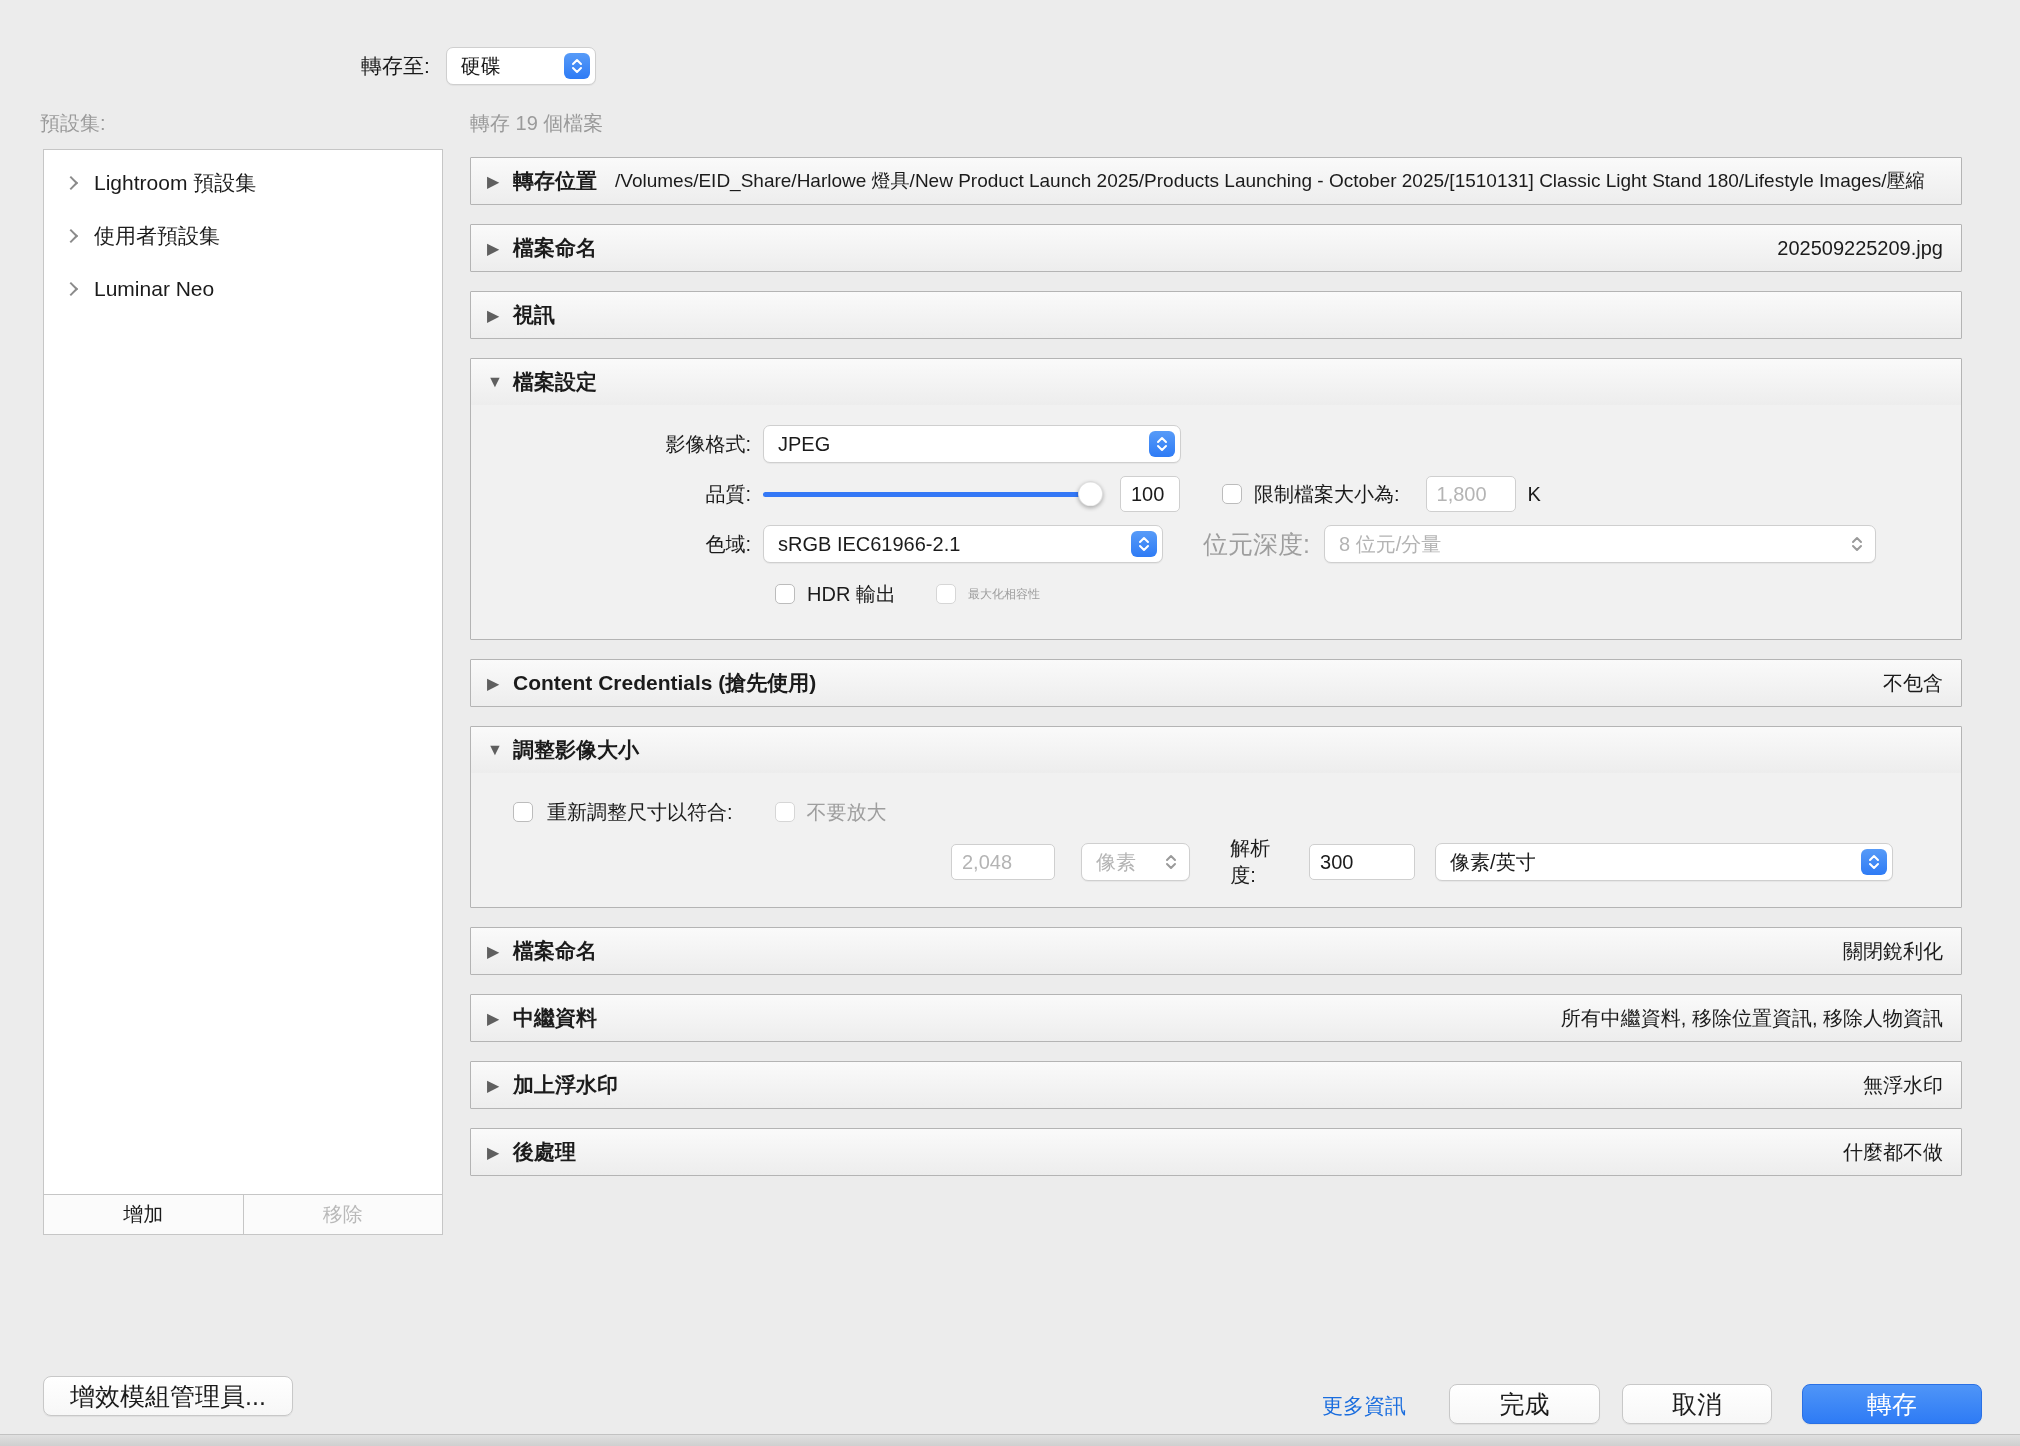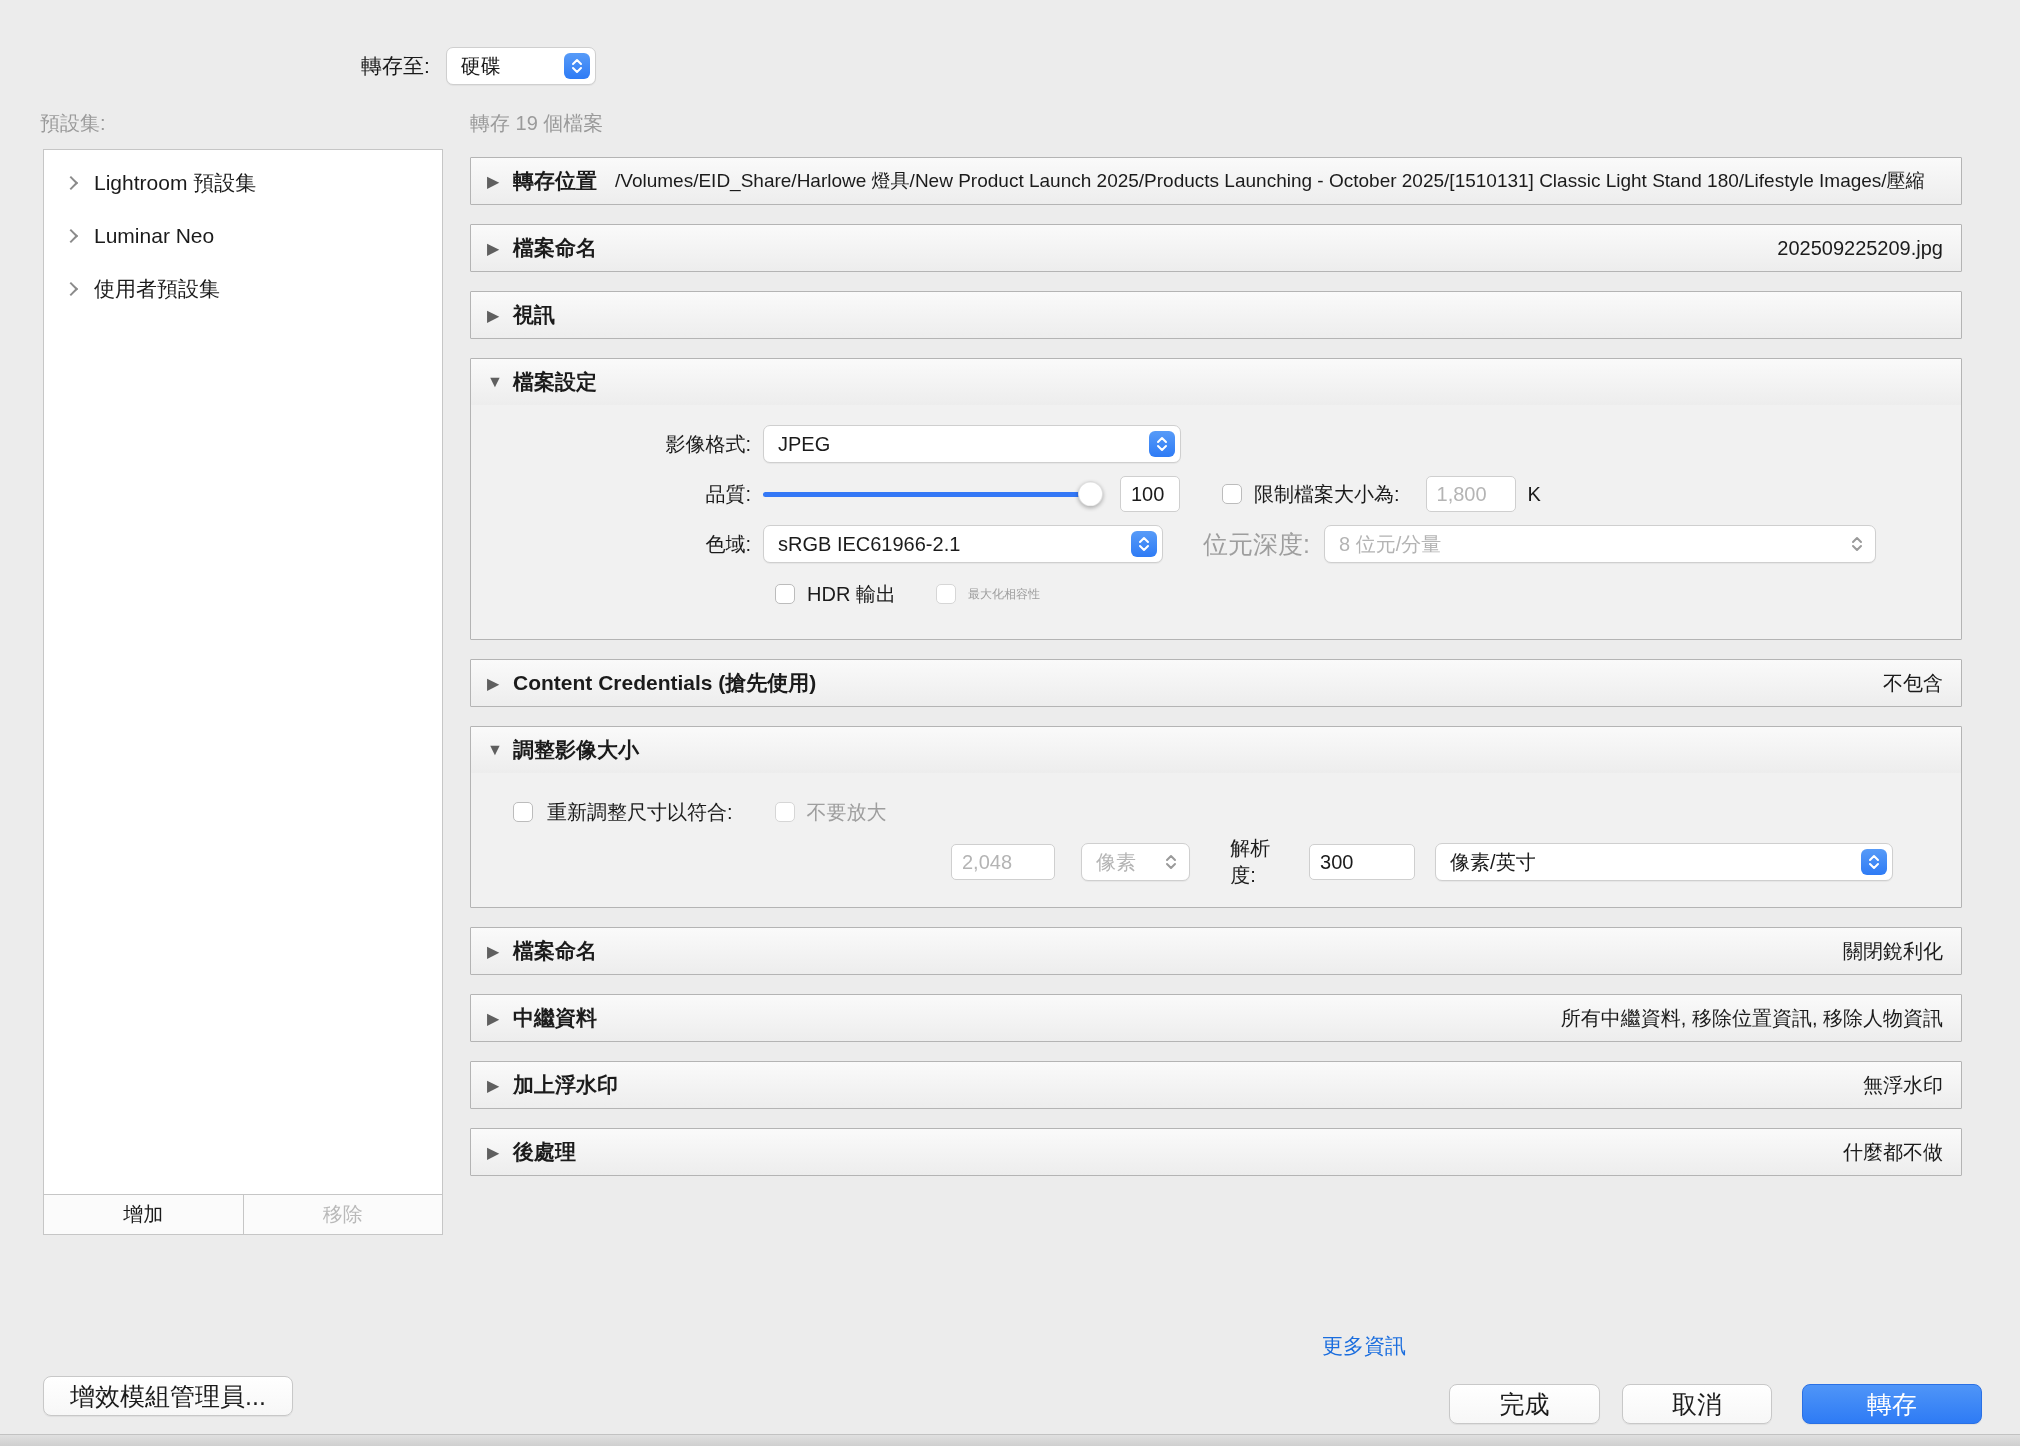--- a/index.html
+++ b/index.html
@@ -61,21 +61,21 @@
   .w417 { width:417px; } .w110 { width:110px; } .w462 { width:462px; }
   .fw58 { width:60px; } .fw88 { width:90px; } .fw104 { width:104px; } .fw106 { width:106px; }
 
   
   .btn { position:absolute; height:40px; display:flex; align-items:center; justify-content:center; background:linear-gradient(180deg,#ffffff,#f7f7f7); border:1px solid #c8c8c8; border-radius:8px; font-size:25px; box-shadow:0 1px 1px rgba(0,0,0,0.06); }
   .btn.primary { background:linear-gradient(180deg,#4f95f8,#2e7bf5); border-color:#2a70e4; color:#ffffff; }
   .plugin-btn { left:43px; top:1376px; padding:0 26px; }
   .done-btn { left:1449px; top:1384px; width:151px; }
   .cancel-btn { left:1622px; top:1384px; width:150px; }
   .export-btn { left:1802px; top:1384px; width:180px; }
-  .more-info { position:absolute; left:1322px; top:1332px; font-size:21px; color:#1a6dde; }
+  .more-info { position:absolute; left:1322px; top:1392px; font-size:21px; color:#1a6dde; }
 
   .bottom-edge { position:absolute; left:0; right:0; bottom:0; height:12px; background:linear-gradient(180deg,#e0e0e0,#cfcfcf); border-top:1px solid #c2c2c2; }
 </style>
 </head>
 <body>
 
 <div class="app">
 
   <div class="export-to">
     <span class="lbl">轉存至:</span>
@@ -92,25 +92,25 @@
 
   <div class="presets-label">預設集:</div>
   <div class="sidebar">
     <div class="preset-list">
       <div class="preset-item">
         <span class="chev"></span>
         <span>Lightroom 預設集</span>
       </div>
       <div class="preset-item">
         <span class="chev"></span>
-        <span>Luminar Neo</span>
+        <span>使用者預設集</span>
       </div>
       <div class="preset-item">
         <span class="chev"></span>
-        <span>使用者預設集</span>
+        <span>Luminar Neo</span>
       </div>
     </div>
     <div class="sidebar-buttons">
       <div class="sbtn add">增加</div>
       <div class="sbtn remove">移除</div>
     </div>
   </div>
 
   <div class="main">
     <div class="export-count">轉存 19 個檔案</div>

